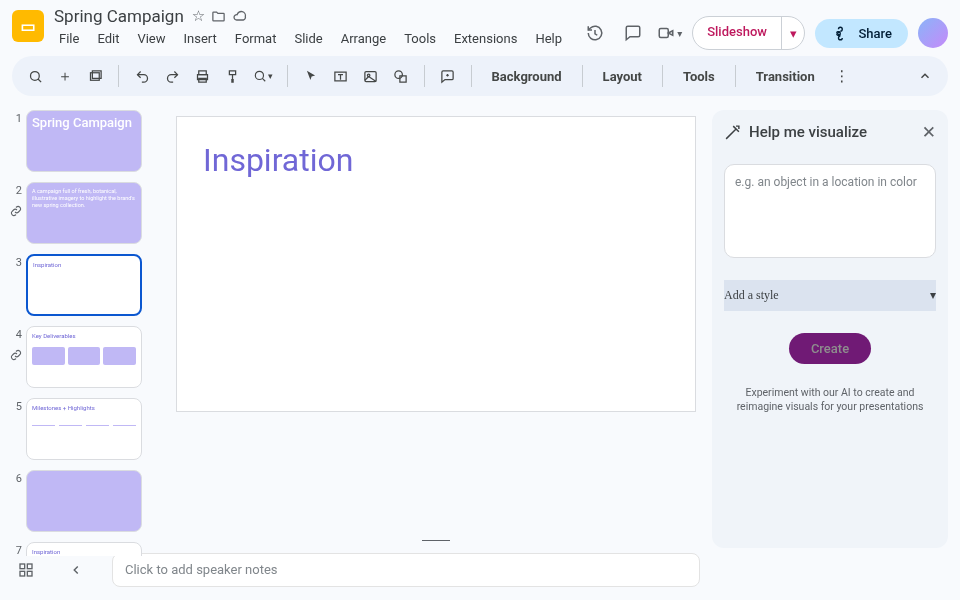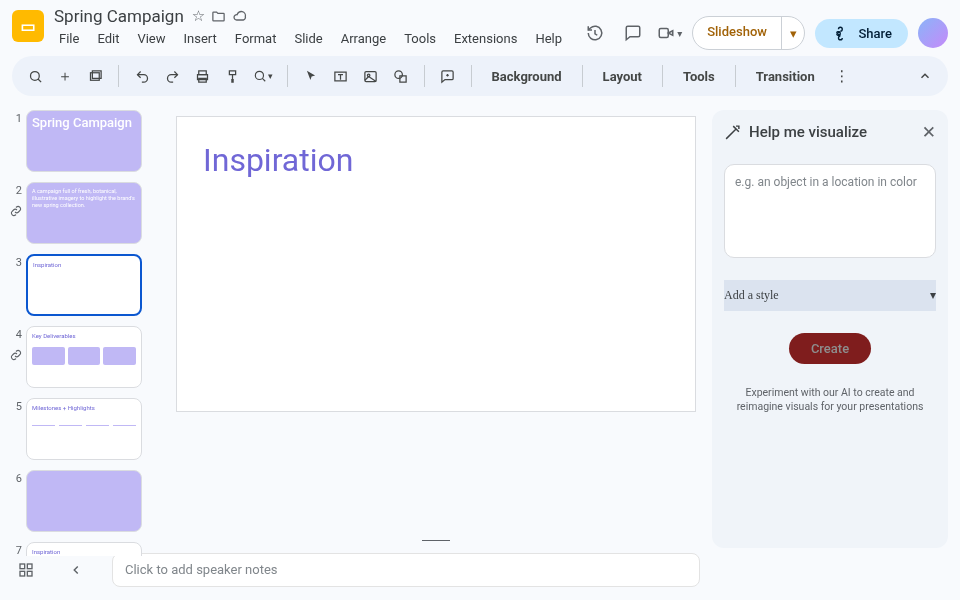--- a/index.html
+++ b/index.html
@@ -47,21 +47,21 @@
     display:flex; align-items:center; gap:10px;
     padding-top:10px;
   }
   .icon-btn {
     width:28px; height:28px; display:flex; align-items:center; justify-content:center;
     color:#5f6368; border-radius:50%; cursor:pointer;
   }
   .slideshow-btn {
     border:1px solid #cbd0d6; border-radius:20px;
     display:flex; align-items:stretch; overflow:hidden; height:34px;
-    color:#a16207; background:#fff;
+    color:#be185d; background:#fff;
   }
   .slideshow-btn .label { padding:7px 14px; font-size:13px; font-weight:500; cursor:pointer; }
   .slideshow-btn .caret { border-left:1px solid #cbd0d6; padding:7px 8px; cursor:pointer; display:flex;align-items:center; }
   .share-btn {
     background:#c2e7ff; color:#001d35; border-radius:999px;
     padding:7px 16px; display:flex; align-items:center; gap:12px; font-weight:500; font-size:13px;
     cursor:pointer;
   }
   .avatar {
     width:30px; height:30px; border-radius:50%;
@@ -147,21 +147,21 @@
     width:100%; height:94px; padding:10px; resize:none;
     font-family:inherit; font-size:12px; color:#3c4043;
   }
   .prompt-input::placeholder { color:#80868b; }
   .style-select {
     background:#dbe3ef; border-radius:0; padding:8px 0;
     display:flex; align-items:center; justify-content:space-between;
     font-size:12px; color:#3c4043; cursor:pointer;font-family:Liberation Serif, serif;
   }
   .create-btn {
-    align-self:center; background:#7f1d1d; color:#8e8e8e;
+    align-self:center; background:#701a75; color:#8e8e8e;
     border-radius:999px; padding:8px 22px; font-size:13px; font-weight:500;
     cursor:default;
   }
   .side-hint {
     font-size:10.5px; color:#5f6368; text-align:center; line-height:1.3;
     padding:0 6px;
   }
 
   
   .bottom {

